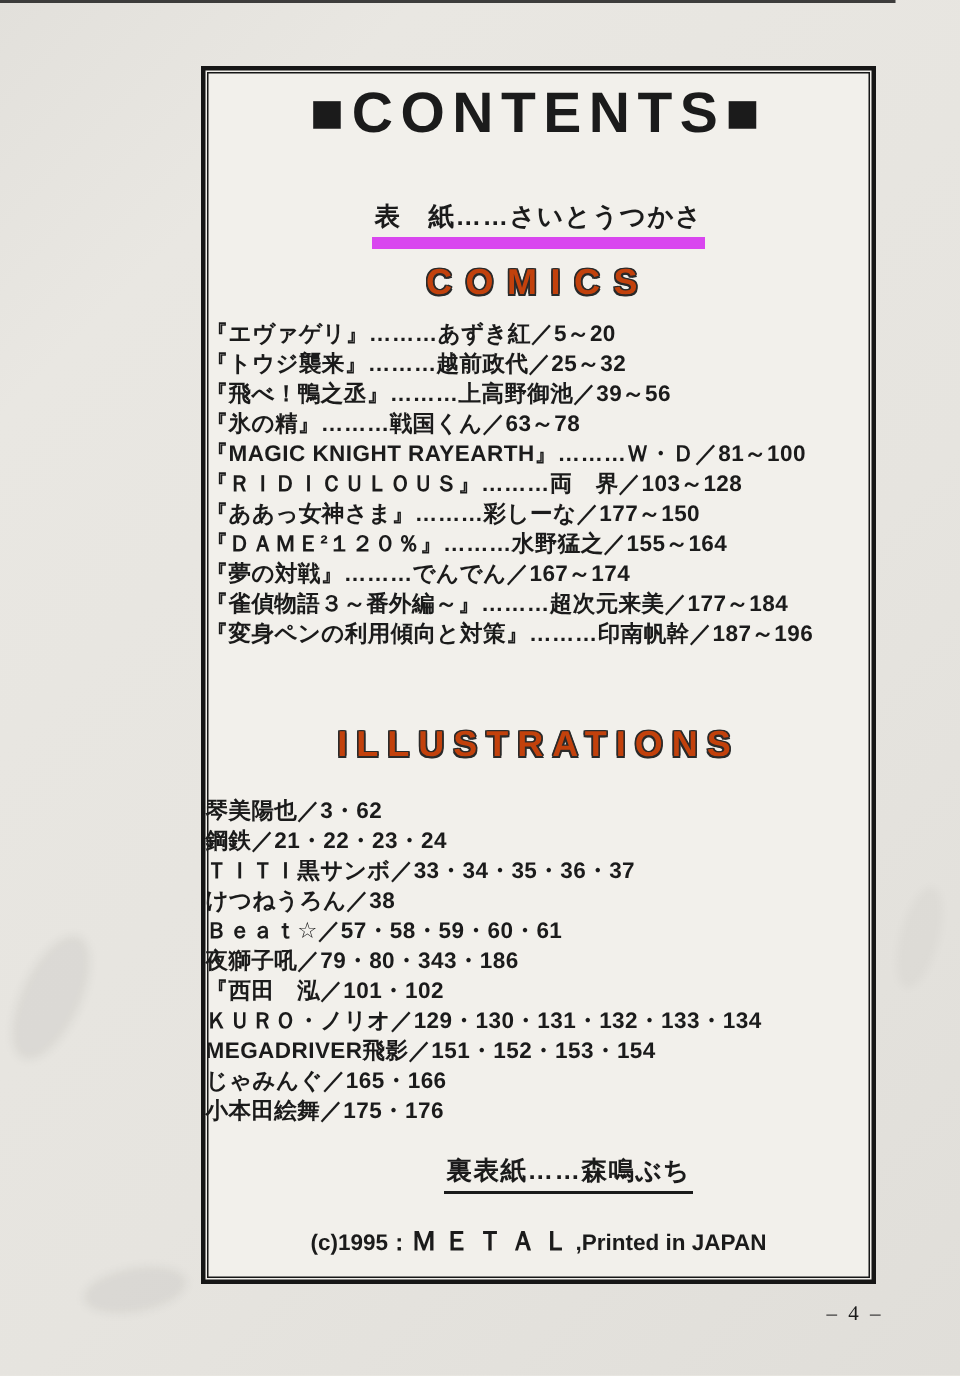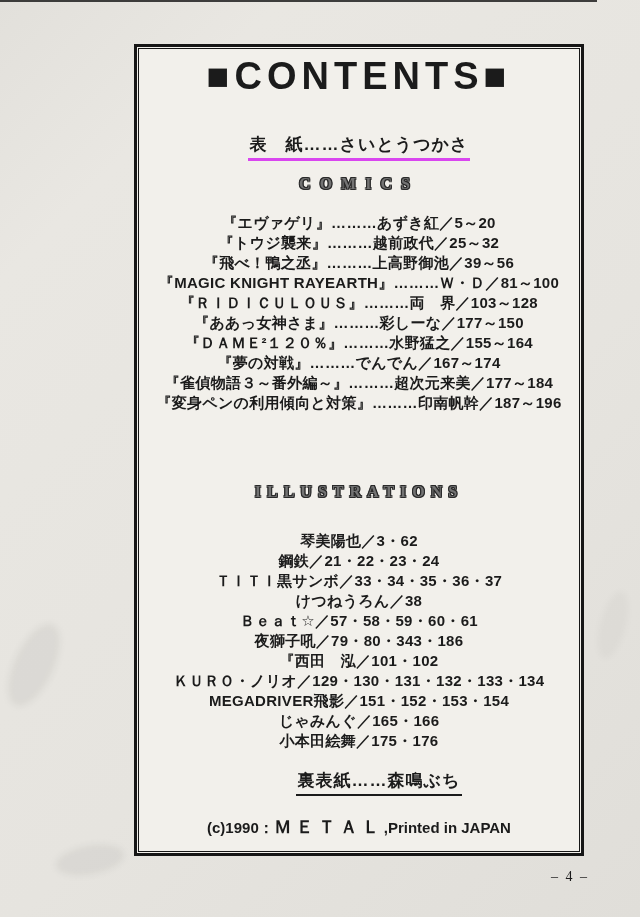--- a/index.html
+++ b/index.html
@@ -28,39 +28,39 @@
 
   .abs{position:absolute;left:0;width:100%;text-align:center;}
 
   .title{
     top:8px;
     font-size:38px;font-weight:bold;letter-spacing:5px;
     font-family:"Liberation Sans","DejaVu Sans",sans-serif;
     white-space:nowrap;
   }
   .credit-line{top:86px;font-size:17px;font-weight:bold;letter-spacing:1px;}
-  .credit-line .u{display:inline-block;border-bottom:3px solid #d946ef;padding:0 2px 2px 2px;}
+  .credit-line .u{display:inline-block;border-bottom:8px solid #d946ef;padding:0 2px 2px 2px;}
 
   .outline-heading{
-    font-family:Liberation Serif, serif;
-    font-weight:bold;font-size:16px;
-    color:#737373;
+    font-family:Liberation Sans, sans-serif;
+    font-weight:bold;font-size:24px;
+    color:#c2410c;
     text-shadow:
       1px 0 0 #2a2a2a,-1px 0 0 #2a2a2a,0 1px 0 #2a2a2a,0 -1px 0 #2a2a2a,
       1px 1px 0 #2a2a2a,-1px -1px 0 #2a2a2a,1px -1px 0 #2a2a2a,-1px 1px 0 #2a2a2a;
     white-space:nowrap;
   }
   .comics-heading{top:128px;letter-spacing:9px;}
   .illus-heading{top:436px;letter-spacing:6px;}
 
   .toc-list{position:absolute;left:0;width:100%;}
   .comics-list{top:166px;}
   .illus-list{top:484px;}
   .toc-list div{
-    text-align:center;font-size:15px;font-weight:bold;
+    font-size:15px;font-weight:bold;
     line-height:20px;height:20px;white-space:nowrap;letter-spacing:0.3px;
   }
 
   .backcover-line{top:722px;font-size:17px;font-weight:bold;letter-spacing:1px;margin-left:20px;}
   .backcover-line .u{display:inline-block;border-bottom:2px solid #1b1b1b;padding:0 2px 2px 2px;}
 
   .copyright{top:768px;font-size:15px;font-weight:bold;white-space:nowrap;}
   .copyright .brand{font-size:18px;letter-spacing:4px;}
 
   .page-number{
@@ -85,20 +85,21 @@
     <div class="abs credit-line">
       <span class="u">表　紙……さいとうつかさ</span>
     </div>
 
     <div class="abs outline-heading comics-heading">COMICS</div>
 
     <div class="toc-list comics-list">
       <div>『エヴァゲリ』………あずき紅／5～20</div>
       <div>『トウジ襲来』………越前政代／25～32</div>
       <div>『飛べ！鴨之丞』………上高野御池／39～56</div>
+      <div>『氷の精』………戦国くん／63～78</div>
       <div>『MAGIC KNIGHT RAYEARTH』………Ｗ・Ｄ／81～100</div>
       <div>『ＲＩＤＩＣＵＬＯＵＳ』………両　界／103～128</div>
       <div>『ああっ女神さま』………彩しーな／177～150</div>
       <div>『ＤＡＭＥ²１２０％』………水野猛之／155～164</div>
       <div>『夢の対戦』………でんでん／167～174</div>
       <div>『雀偵物語３～番外編～』………超次元来美／177～184</div>
       <div>『変身ペンの利用傾向と対策』………印南帆幹／187～196</div>
     </div>
 
     <div class="abs outline-heading illus-heading">ILLUSTRATIONS</div>
@@ -115,20 +116,20 @@
       <div>MEGADRIVER飛影／151・152・153・154</div>
       <div>じゃみんぐ／165・166</div>
       <div>小本田絵舞／175・176</div>
     </div>
 
     <div class="abs backcover-line">
       <span class="u">裏表紙……森鳴ぶち</span>
     </div>
 
     <div class="abs copyright">
-      <span>(c)1990：</span><span class="brand">ＭＥＴＡＬ</span><span>,Printed in JAPAN</span>
+      <span>(c)1995：</span><span class="brand">ＭＥＴＡＬ</span><span>,Printed in JAPAN</span>
     </div>
 
   </div>
 
   <div class="page-number">– 4 –</div>
 
 </div>
 
 </body></html>

